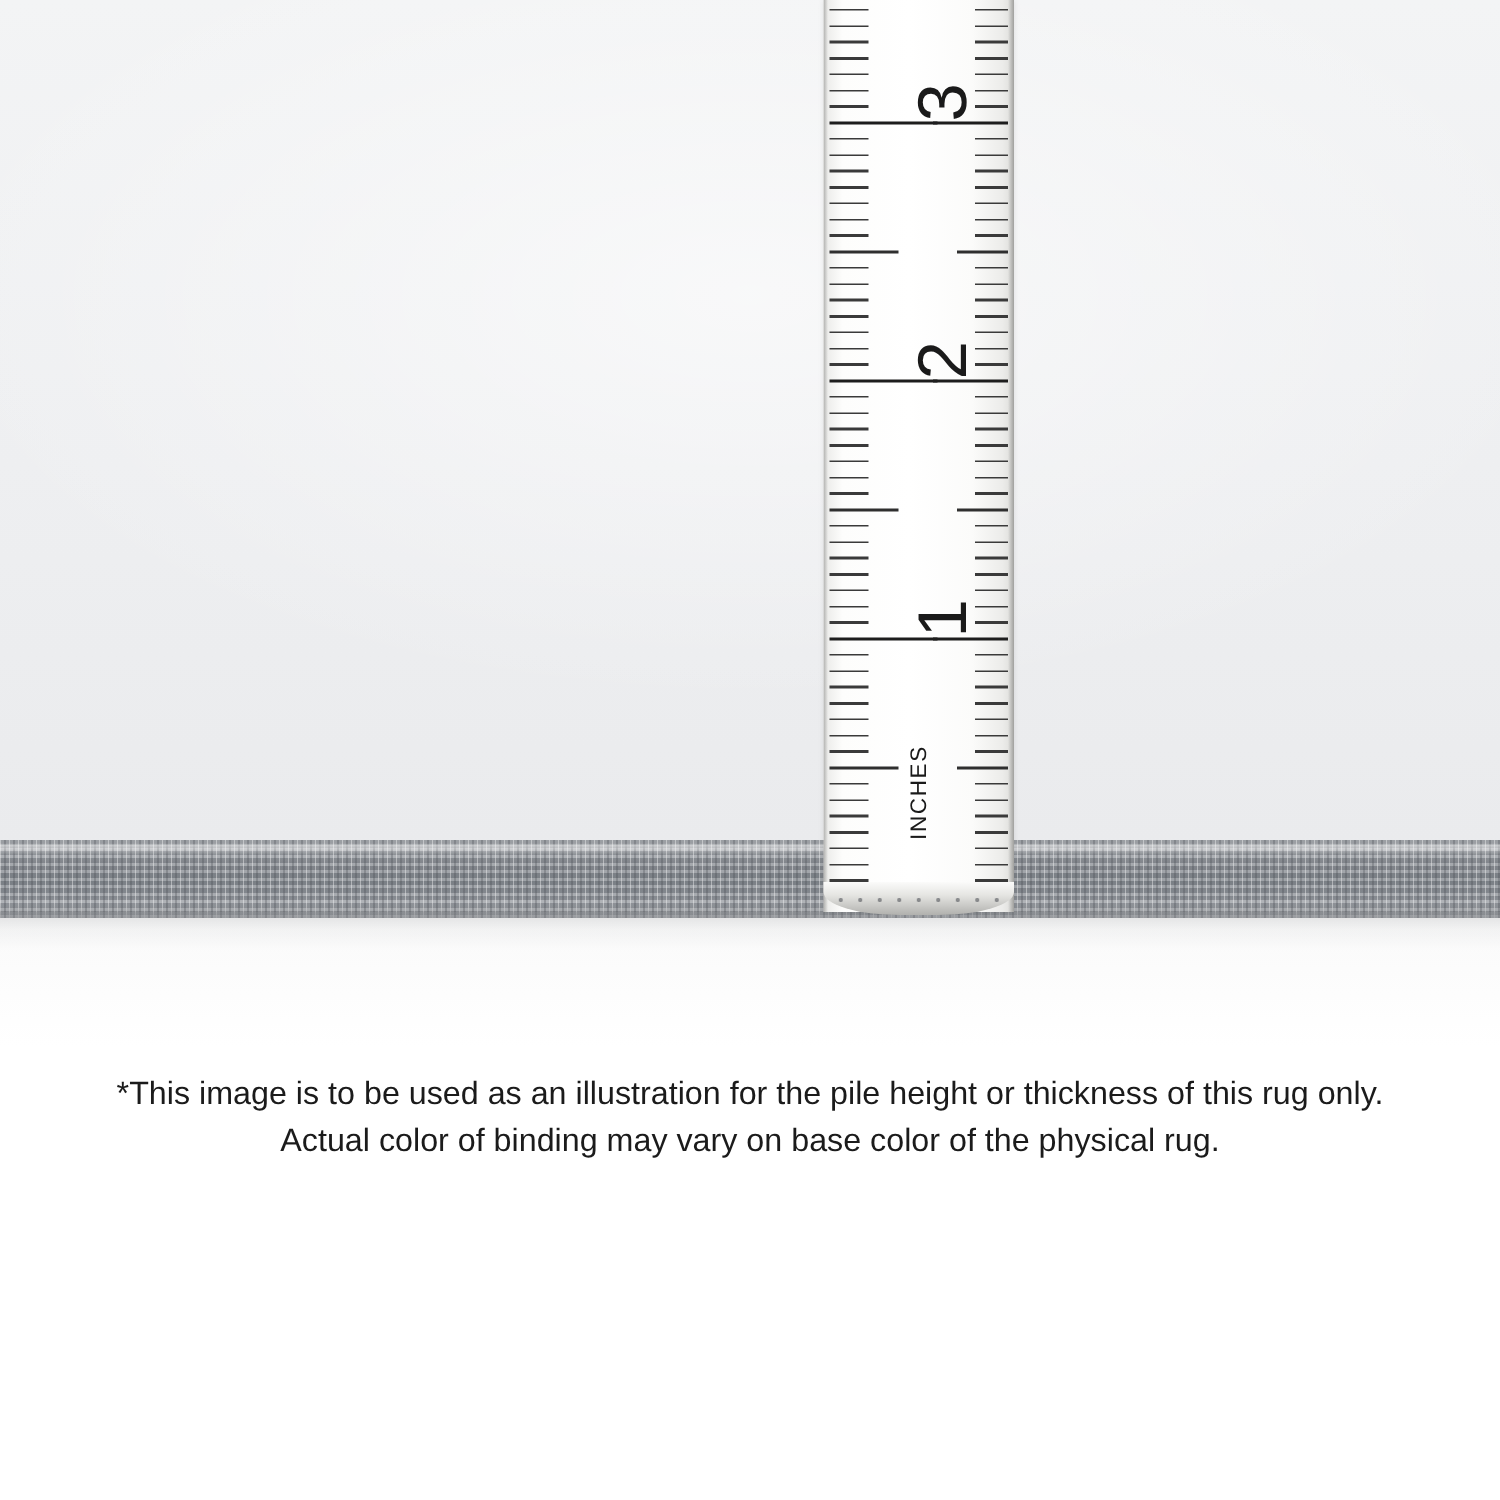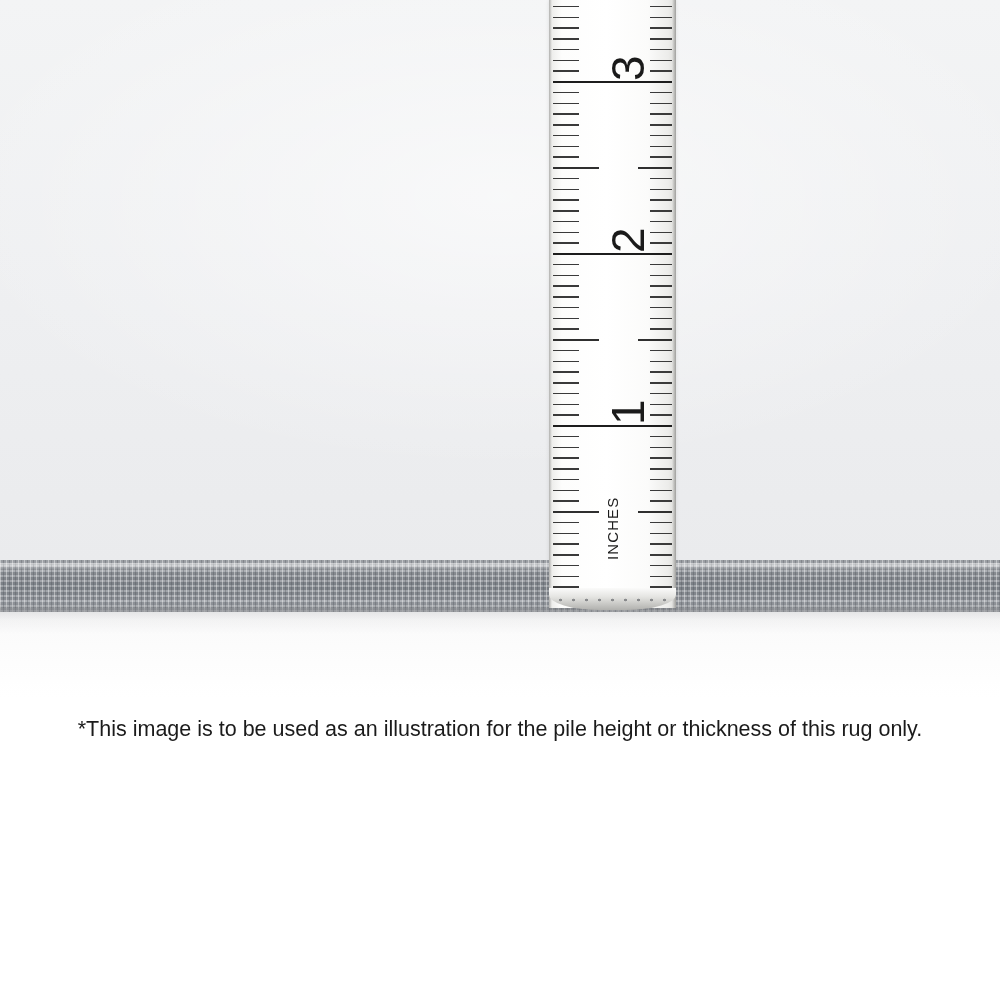--- a/index.html
+++ b/index.html
@@ -364,15 +364,16 @@
     <div class="num" id="num-2" style="top:253px;">2</div>
     <div class="num" id="num-3" style="top:81px;">3</div>
     <div class="unit-label" style="top:560px;">INCHES</div>
   </div>
   <div class="ruler-tip">
     <div class="ruler-tip-dots"></div>
   </div>
 
   <div class="caption">
     <span class="line">*This image is to be used as an illustration for the pile height or thickness of this rug only.</span>
+    <span class="line">Actual color of binding may vary on base color of the physical rug.</span>
   </div>
 
 </div>
 
 </body></html>

